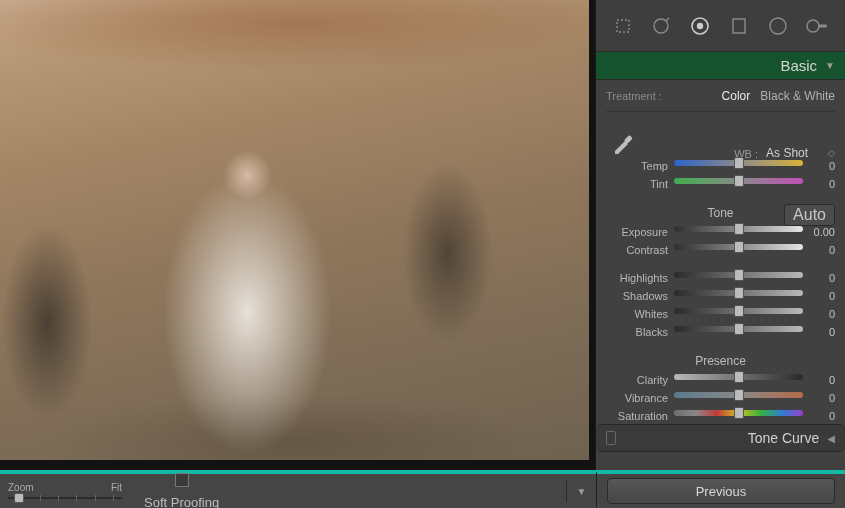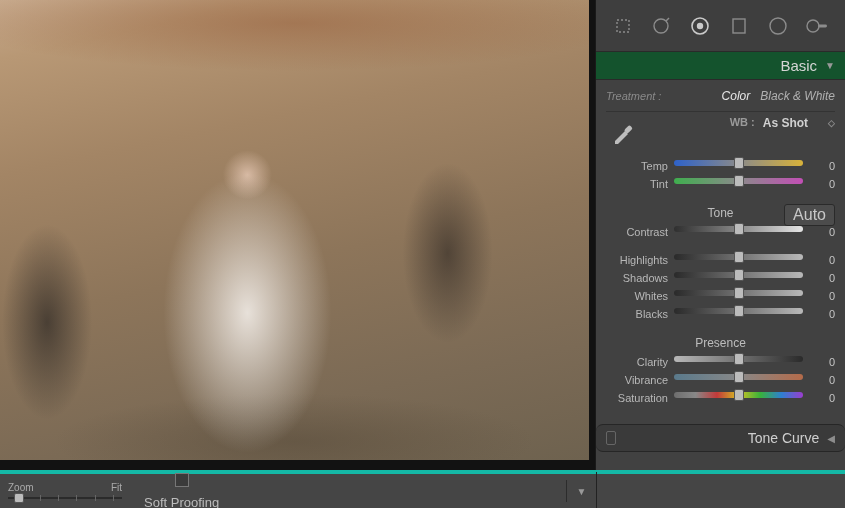--- a/index.html
+++ b/index.html
@@ -23,27 +23,27 @@
 .tool-row { height: 52px; border-bottom: 1px solid #2a2a2a; display: flex; align-items: center; justify-content: space-around; padding: 0 8px; background:#3e3e3e; }
 .tool-btn { width: 28px; height: 28px; border-radius: 50%; display: flex; align-items: center; justify-content: center; cursor: pointer; }
 .tool-crop { border-radius: 4px; width:26px; height:26px; }
 .tool-crop svg, .tool-btn svg { display:block; }
 
 .panel-header { height: 28px; background: #14532d; display: flex; align-items: center; justify-content: flex-end; padding: 0 10px; border-bottom: 1px solid #2a2a2a; font-size: 15px; color: #d5d5d5; gap:8px; }
 .panel-header .tri { font-size:10px; color:#999; }
 
 .panel-body { flex: 1; overflow: hidden; padding: 4px 10px 6px 10px; }
 
-.treatment-row { display: flex; align-items: center; height: 28px; gap:10px; border-bottom:1px solid #333; padding-bottom:4px; margin-bottom:4px;font-style:italic;}
+.treatment-row { display: flex; align-items: center; height: 28px; gap:10px; border-bottom:1px solid #333; padding-bottom:4px; margin-bottom:4px;}
 .treatment-row .lab { color:#8a8a8a; font-size:11px; }
 .treatment-row .opt { font-size:12px; cursor:pointer; }
 .treatment-row .opt.active { color:#e7e7e7; }
 .treatment-row .spacer { flex:1; }
 
-.wb-row { display:flex; align-items:flex-start; height:44px; gap:8px;font-weight:bold; }
+.wb-row { display:flex; align-items:flex-end; height:44px; gap:8px; }
 .eyedrop { width:34px; height:34px; display:flex; align-items:center; justify-content:center; cursor:pointer; }
 .wb-row .lab { color:#9a9a9a; font-size:11px; margin-left:auto; }
 .wb-select { color:#d0d0d0; font-size:12px; display:flex; align-items:center; gap:20px; cursor:pointer; }
 .wb-select .caret { font-size:9px; color:#888; }
 
 .section-title { text-align:center; color:#bdbdbd; font-size:12px; margin:8px 0 4px; position:relative; height:18px; line-height:18px;}
 .auto-btn { position:absolute; right:0; top:0; background:#4c4c4c; border:1px solid #2a2a2a; border-radius:3px; padding:1px 8px; font-size:16px; color:#c8c8c8; cursor:pointer; }
 
 .slider-row { display:flex; align-items:flex-start; height:18px; gap:6px; }
 .slider-row .lab { width:62px; text-align:right; font-size:11px; color:#b8b8b8; }
@@ -169,20 +169,27 @@
           </div>
         <span class="val">0</span>
       </div>
 
       <div class="section-title">
         <span>Tone</span>
         <span class="auto-btn">Auto</span>
       </div>
 
       <div class="slider-row">
+        <span class="lab">Exposure</span>
+        <div class="track mid">
+            <div class="handle" style="left:50%"></div>
+          </div>
+        <span class="val">0.00</span>
+      </div>
+      <div class="slider-row">
         <span class="lab">Contrast</span>
         <div class="track mid">
             <div class="handle" style="left:50%"></div>
           </div>
         <span class="val">0</span>
       </div>
 
       <div class="gap2"></div>
 
       <div class="slider-row">
@@ -265,14 +272,15 @@
       <div class="zhandle" style="left:10%"></div>
     </div>
   </div>
 
   <div class="proof-row">
     <div class="checkbox"></div>
     <span class="txt">Soft Proofing</span>
   </div>
   <div class="disclosure">▼</div>
   <div class="action-btns">
+    <button>Previous</button>
   </div>
 </div>
 
 </body></html>

